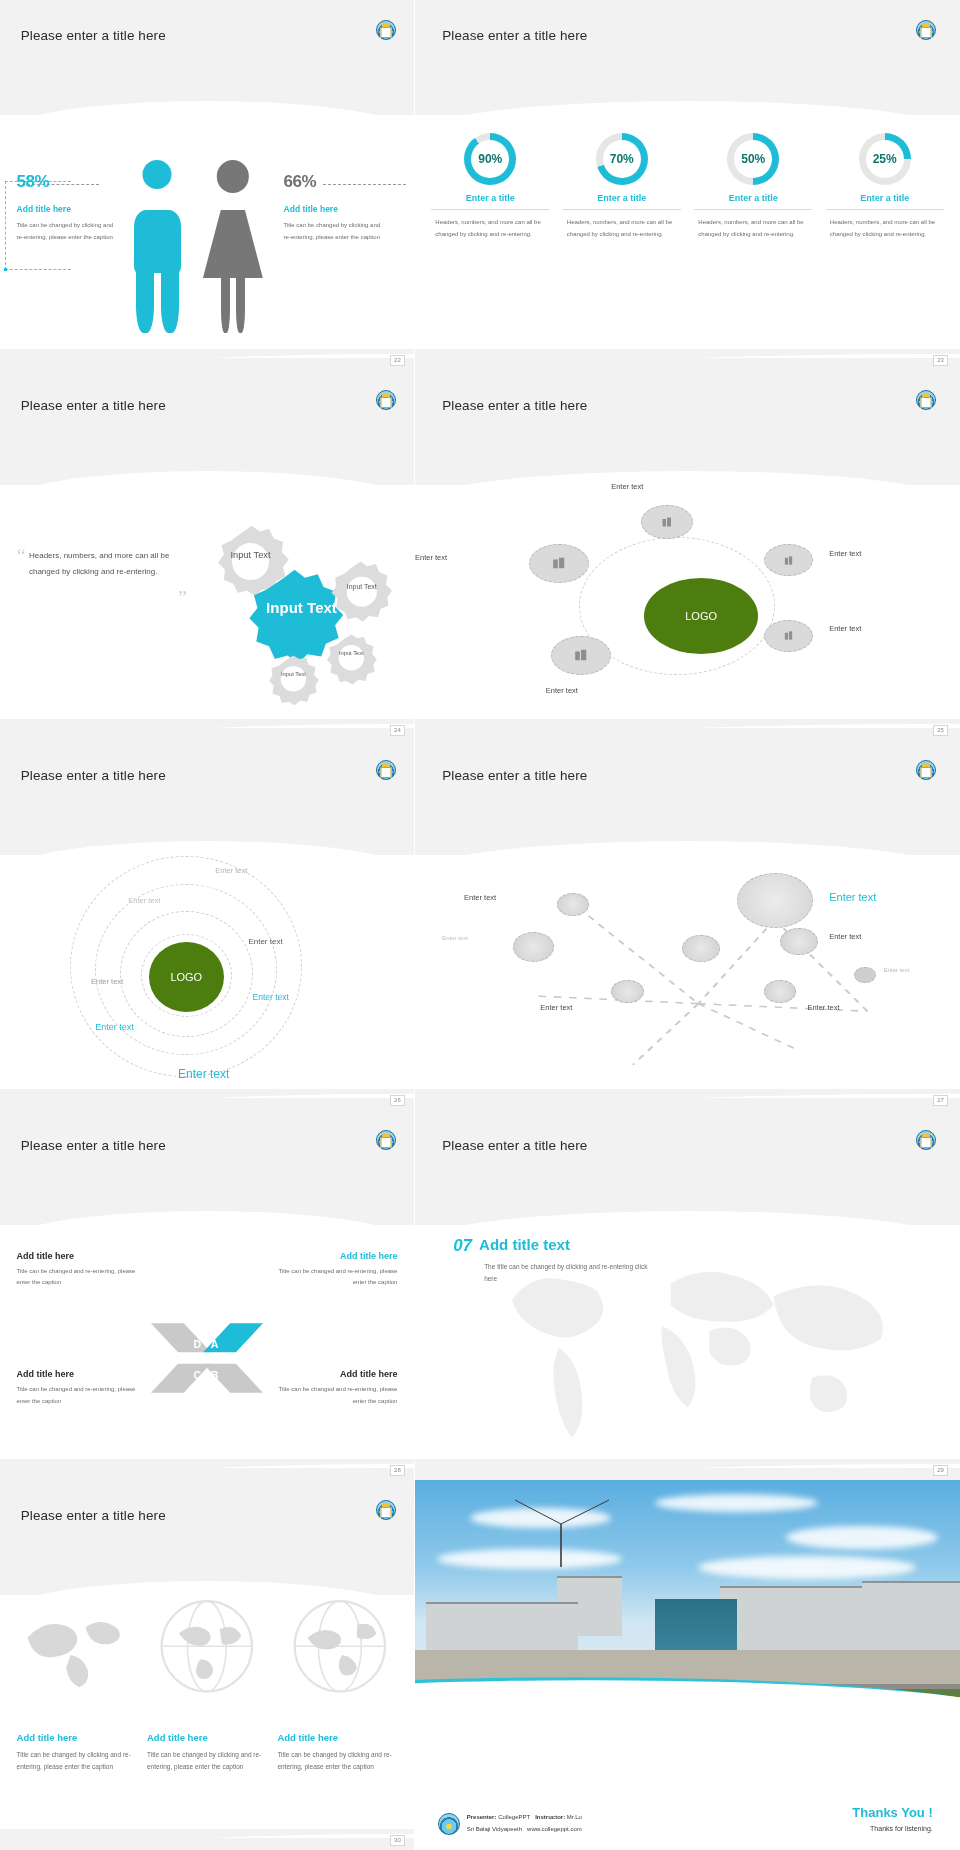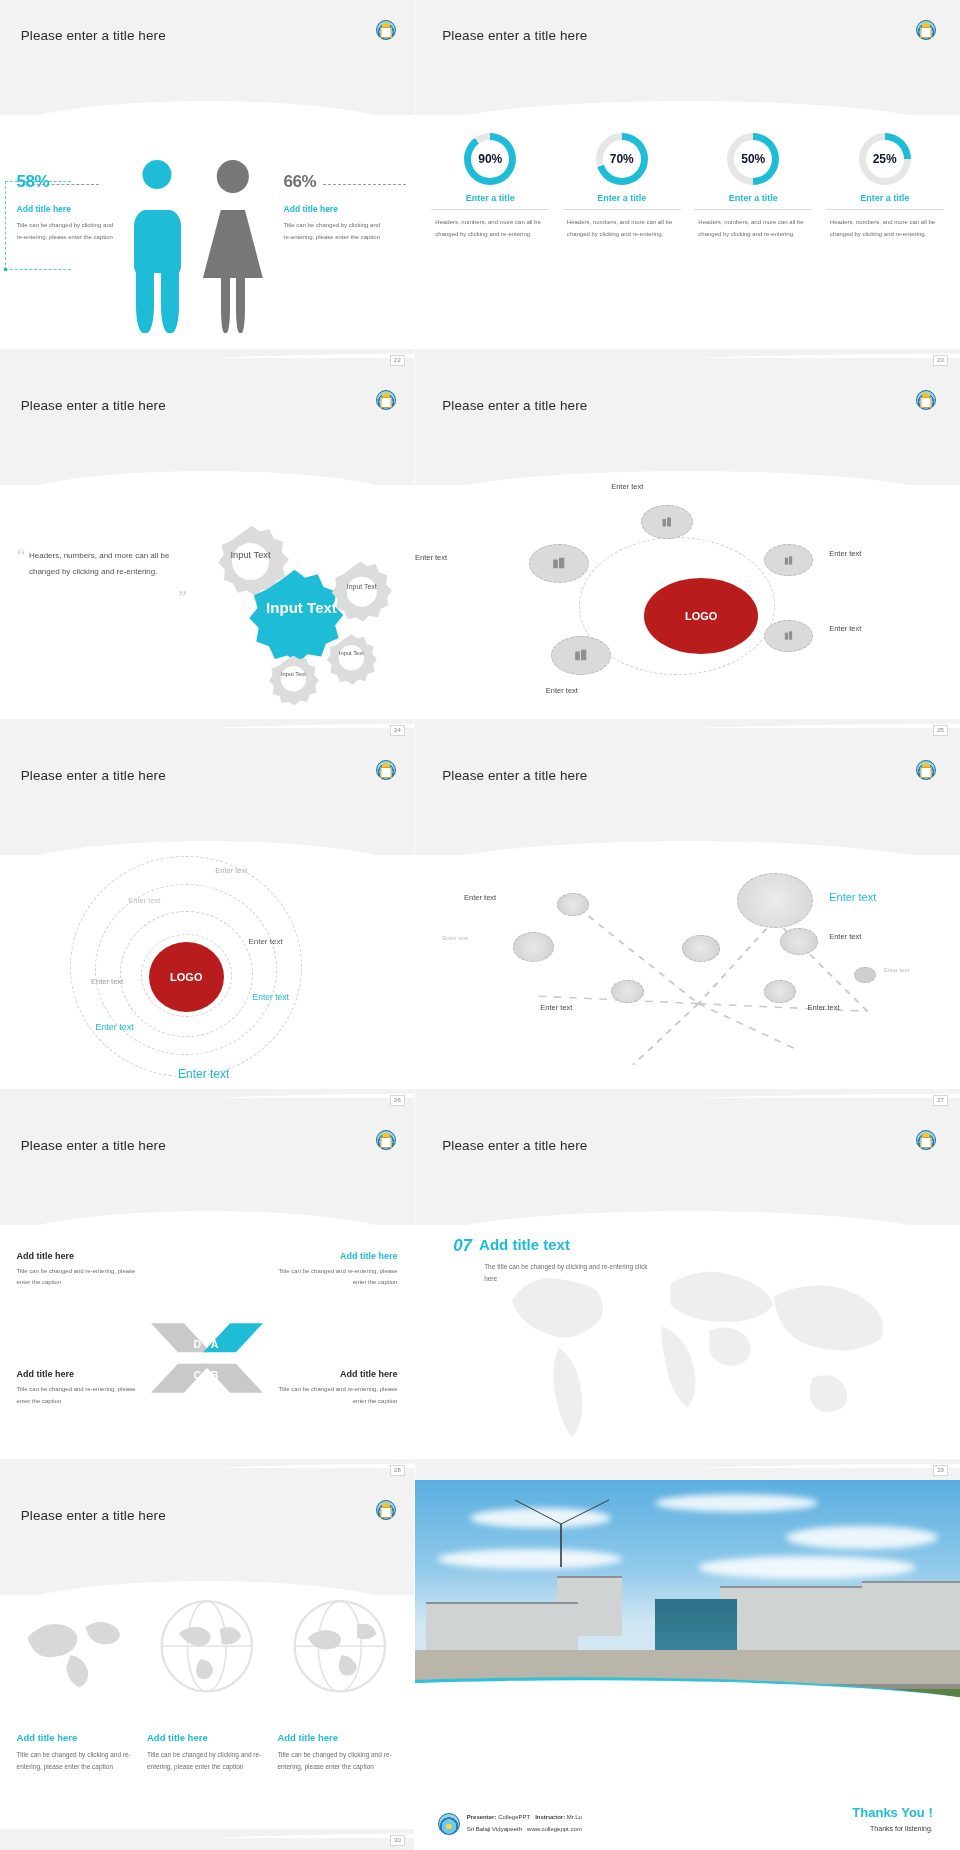--- a/index.html
+++ b/index.html
@@ -52,32 +52,32 @@
   .blk .cap{font-size:6px;color:#6d6d6d;line-height:1.85;margin-top:6px;}
   .dashbox{position:absolute;left:1.2%;top:16%;width:16%;height:44%;border:1px dashed #5ec9de;border-right:0;}
   .dashline{position:absolute;top:17.5%;height:0;border-top:1px dashed #9a9a9a;}
   .dashdot{position:absolute;width:3px;height:3px;background:#1fbcd8;}
 
   
   .donuts{position:absolute;left:3%;top:36%;width:94%;height:60%;display:flex;justify-content:space-between;}
   .dcol{width:23%;text-align:center;}
   .ring{position:relative;width:52px;height:52px;margin:0 auto;border-radius:50%;}
   .ring .hole{position:absolute;left:7px;top:7px;width:38px;height:38px;background:#fff;border-radius:50%;
-       display:flex;align-items:center;justify-content:center;font-size:12px;font-weight:bold;color:#0f172a;}
+       display:flex;align-items:center;justify-content:center;font-size:12px;font-weight:bold;color:#0f766e;}
   .dtitle{font-size:9px;font-weight:bold;color:#1fbcd8;margin-top:8px;padding-bottom:6px;border-bottom:1px solid #dcdcdc;}
   .dcap{font-size:6px;color:#6d6d6d;line-height:1.95;margin-top:7px;text-align:left;padding:0 4px;}
 
   
   .quote{position:absolute;left:7%;top:48%;width:40%;}
   .quote .qm{position:absolute;font-size:19px;color:#cfcfcf;font-family:"Liberation Serif",serif;line-height:.6;}
   .quote .qm.a{left:-12px;top:2px;} .quote .qm.b{right:8px;bottom:-22px;}
   .quote p{font-size:8px;color:#545454;line-height:2.1;}
 
   
-  .logoC{position:absolute;border-radius:50%;background:#b91c1c;color:#fff;font-weight:bold;display:flex;align-items:center;justify-content:center;}
+  .logoC{position:absolute;border-radius:50%;background:#4d7c0f;color:#fff;font-weight:normal;display:flex;align-items:center;justify-content:center;}
   .node{position:absolute;border-radius:50%;background:#dadada;border:1px dashed #b6b6b6;display:flex;align-items:center;justify-content:center;}
   .nlabel{position:absolute;font-size:7.5px;color:#4a4a4a;white-space:nowrap;}
   .nlabel.cy{color:#1fbcd8;}
   .ringdash{position:absolute;border:1px dashed #cfcfcf;border-radius:50%;}
   .xtxt{position:absolute;width:29%;}
   .xtxt h4{font-size:9px;font-weight:bold;margin-bottom:5px;}
   .xtxt p{font-size:6px;color:#6d6d6d;line-height:1.95;}
   .dark h4{color:#2b2b2b;} .cyan h4{color:#1fbcd8;}
 
   

